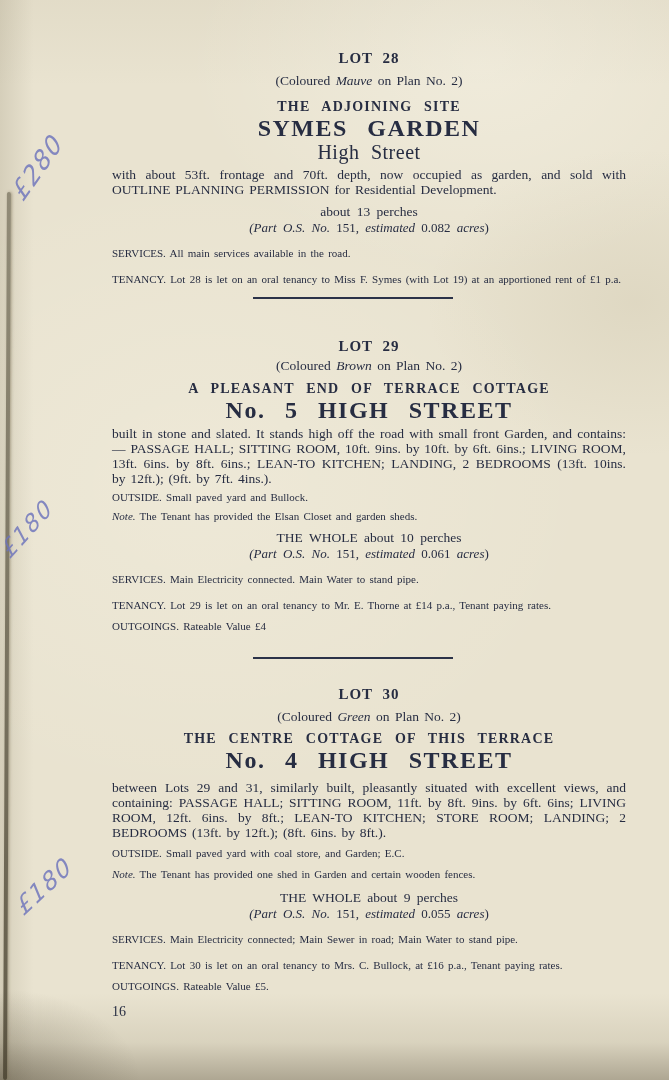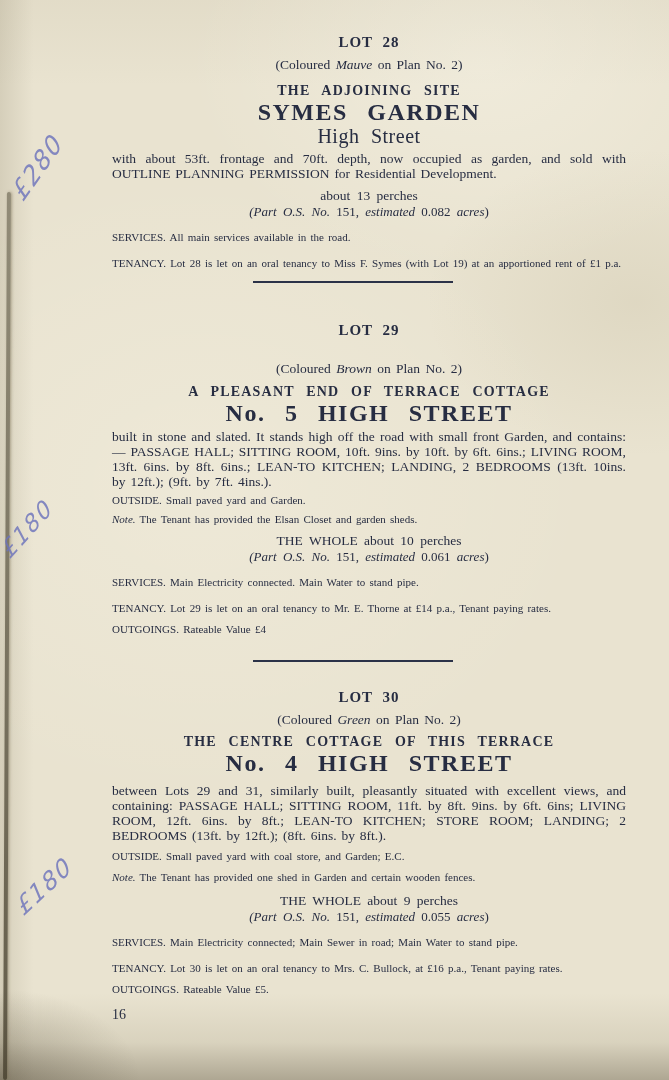--- a/index.html
+++ b/index.html
@@ -16,21 +16,21 @@
       radial-gradient(ellipse 420px 300px at 72% 6%, rgba(255,253,244,.30), transparent 70%),
       radial-gradient(ellipse 520px 420px at 30% 45%, rgba(255,252,240,.22), transparent 75%),
       linear-gradient(to bottom, rgba(140,128,95,.07), transparent 8%);
   }
   .edge-line{
     position:absolute;left:5px;top:192px;width:4px;height:888px;
     background:linear-gradient(to bottom, rgba(86,80,60,.55), rgba(70,63,45,.8));
     border-radius:2px;box-shadow:1px 0 3px rgba(120,110,80,.55);
     transform:rotate(.25deg);
   }
-  .content{position:absolute;left:112px;top:0;width:514px;padding-top:34px;}
+  .content{position:absolute;left:112px;top:16px;width:514px;padding-top:34px;}
   p,h1,h2,h3{margin:0;}
   .lot-head{font-size:15px;font-weight:bold;text-align:center;letter-spacing:1px;word-spacing:5px;line-height:16px;}
   .colour-line{font-size:13.5px;text-align:center;line-height:17px;word-spacing:2px;}
   .sub-head{font-size:14px;font-weight:bold;text-align:center;letter-spacing:1.2px;word-spacing:7px;line-height:16px;}
   .big-title{font-size:24px;font-weight:bold;text-align:center;letter-spacing:1.5px;word-spacing:12px;line-height:27px;}
   .mid-title{font-size:20px;font-weight:normal;text-align:center;letter-spacing:.5px;word-spacing:6px;line-height:21px;}
   .body-just{font-size:13.5px;line-height:15px;text-align:justify;word-spacing:1.5px;}
   .center-line{font-size:13.5px;text-align:center;line-height:15px;word-spacing:3px;}
   .os{font-size:13px;}
   .item{font-size:11px;line-height:15px;word-spacing:1.5px;}
@@ -39,21 +39,21 @@
   .page-number{font-size:14px;text-align:left;line-height:15px;}
   .annotation{
     position:absolute;
     font-family:"DejaVu Sans",sans-serif;font-style:italic;
     color:#6d74bc;opacity:.82;letter-spacing:2px;white-space:nowrap;
   }
   .a1{left:2px;top:152px;font-size:25px;transform:rotate(-55deg) skewX(-10deg);}
   .a2{left:-6px;top:515px;font-size:23px;transform:rotate(-48deg) skewX(-10deg);}
   .a3{left:10px;top:872px;font-size:24px;transform:rotate(-43deg) skewX(-10deg);}
   .mt1{margin-top:1px;}.mt2{margin-top:2px;}.mt3{margin-top:6px;}.mt4{margin-top:4px;}
-  .mt5{margin-top:22px;}.mt6{margin-top:6px;}.mt7{margin-top:7px;}.mt8{margin-top:8px;}
+  .mt5{margin-top:3px;}.mt6{margin-top:6px;}.mt7{margin-top:7px;}.mt8{margin-top:8px;}
   .mt9{margin-top:10px;}.mt10{margin-top:10px;}.mt11{margin-top:11px;}.mt23{margin-top:23px;}
   .mt27{margin-top:27px;}.mt39{margin-top:39px;}
 </style>
 </head>
 <body>
 
 <div class="page">
 
   <div class="edge-line"></div>
 
@@ -77,21 +77,21 @@
     </section>
 
     <div class="divider mt10"></div>
 
     <section class="mt39">
       <h2 class="lot-head">LOT 29</h2>
       <p class="colour-line mt5"><span>(Coloured </span><span style="font-style: italic;">Brown</span><span> on Plan No. 2)</span></p>
       <h3 class="sub-head mt7">A PLEASANT END OF TERRACE COTTAGE</h3>
       <h1 class="big-title">No. 5 HIGH STREET</h1>
       <p class="body-just mt2"><span>built in stone and slated. It stands high off the road with small front Garden, and contains:— PASSAGE HALL; SITTING ROOM, 10ft. 9ins. by 10ft. by 6ft. 6ins.; LIVING ROOM, 13ft. 6ins. by 8ft. 6ins.; LEAN-TO KITCHEN; LANDING, 2 BEDROOMS (13ft. 10ins. by 12ft.); (9ft. by 7ft. 4ins.).</span></p>
-      <p class="item mt4">OUTSIDE. Small paved yard and Garden.</p>
+      <p class="item mt4">OUTSIDE. Small paved yard and Bullock.</p>
       <p class="item mt4"><span style="font-style: italic;">Note.</span><span> The Tenant has provided the Elsan Closet and garden sheds.</span></p>
       <p class="center-line mt6">THE WHOLE about 10 perches</p>
       <p class="center-line os mt1"><span style="font-style: italic;">(Part O.S. No.</span><span> 151, </span><span style="font-style: italic;">estimated</span><span> 0.061 </span><span style="font-style: italic;">acres</span><span>)</span></p>
       <p class="item mt11">SERVICES. Main Electricity connected. Main Water to stand pipe.</p>
       <p class="item hang mt11">TENANCY. Lot 29 is let on an oral tenancy to Mr. E. Thorne at £14 p.a., Tenant paying rates.</p>
       <p class="item mt6">OUTGOINGS. Rateable Value £4</p>
     </section>
 
     <div class="divider mt23"></div>
 

